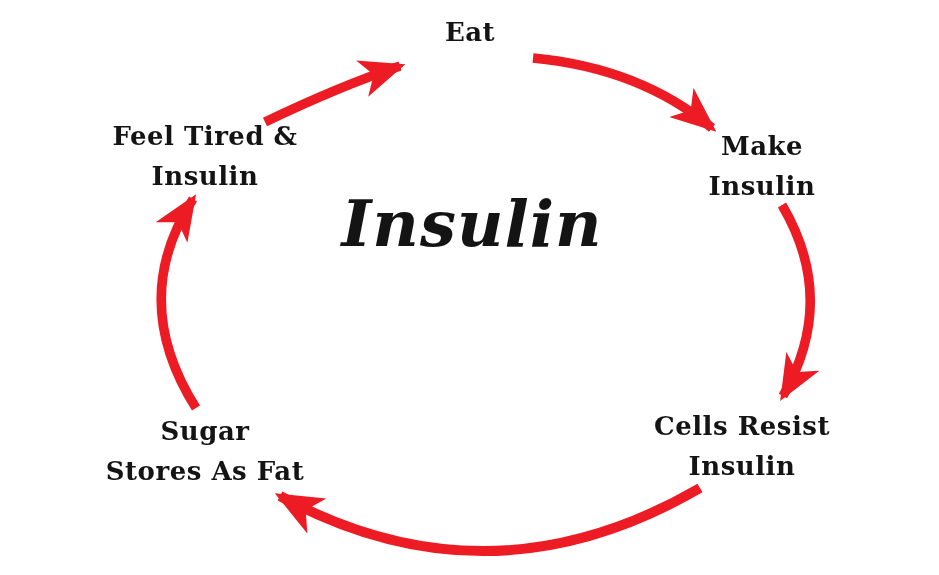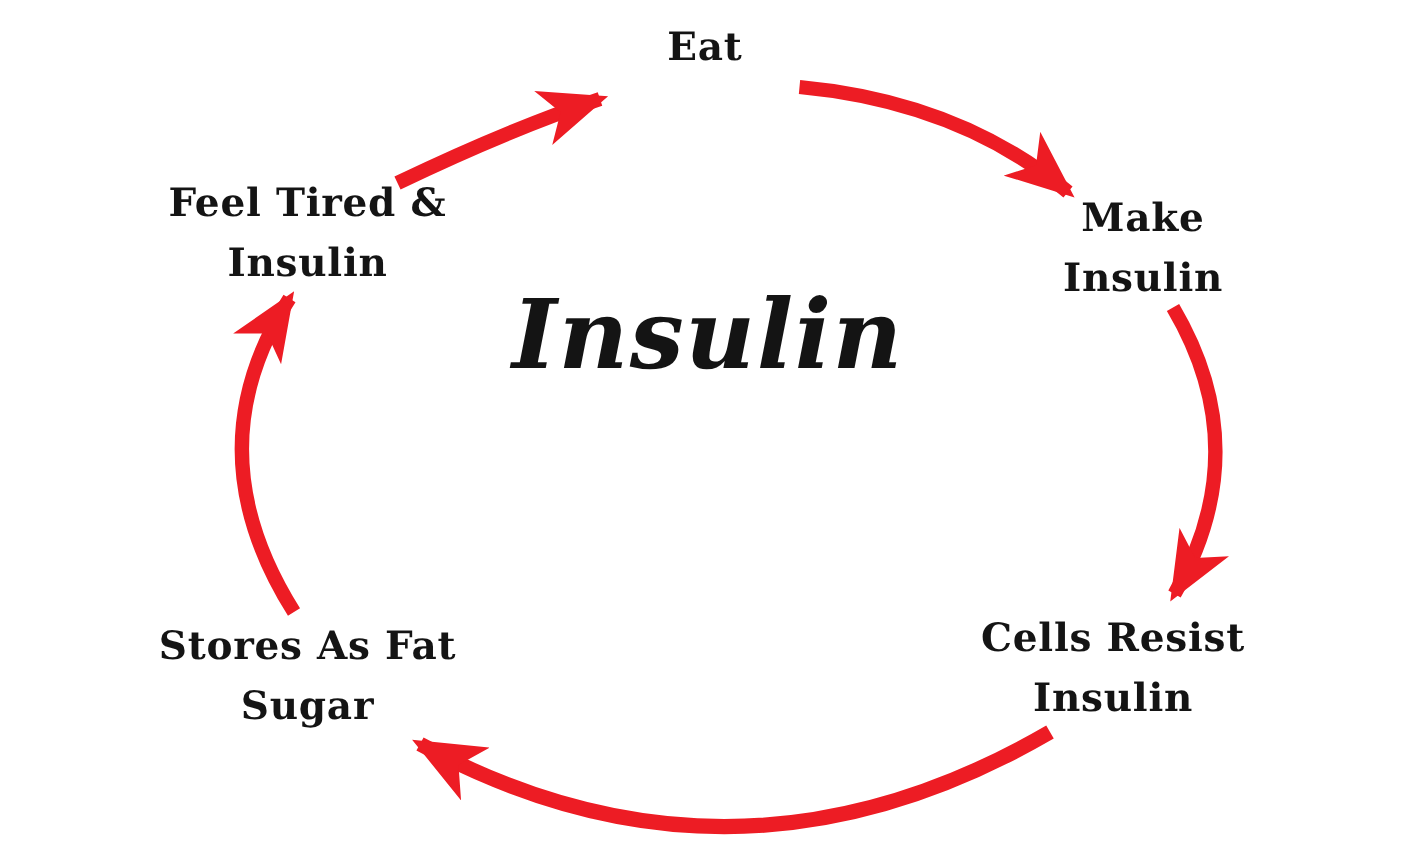--- a/index.html
+++ b/index.html
@@ -89,22 +89,22 @@
     <span class="node-line">Make</span>
     <span class="node-line">Insulin</span>
   </div>
 
   <div class="node node-cells-resist">
     <span class="node-line">Cells Resist</span>
     <span class="node-line">Insulin</span>
   </div>
 
   <div class="node node-sugar-stores">
+    <span class="node-line">Sugar</span>
     <span class="node-line">Stores As Fat</span>
-    <span class="node-line">Sugar</span>
   </div>
 
   <div class="node node-feel-tired">
     <span class="node-line">Feel Tired &amp;</span>
     <span class="node-line">Insulin</span>
   </div>
 
 </div>
 
 </body></html>

